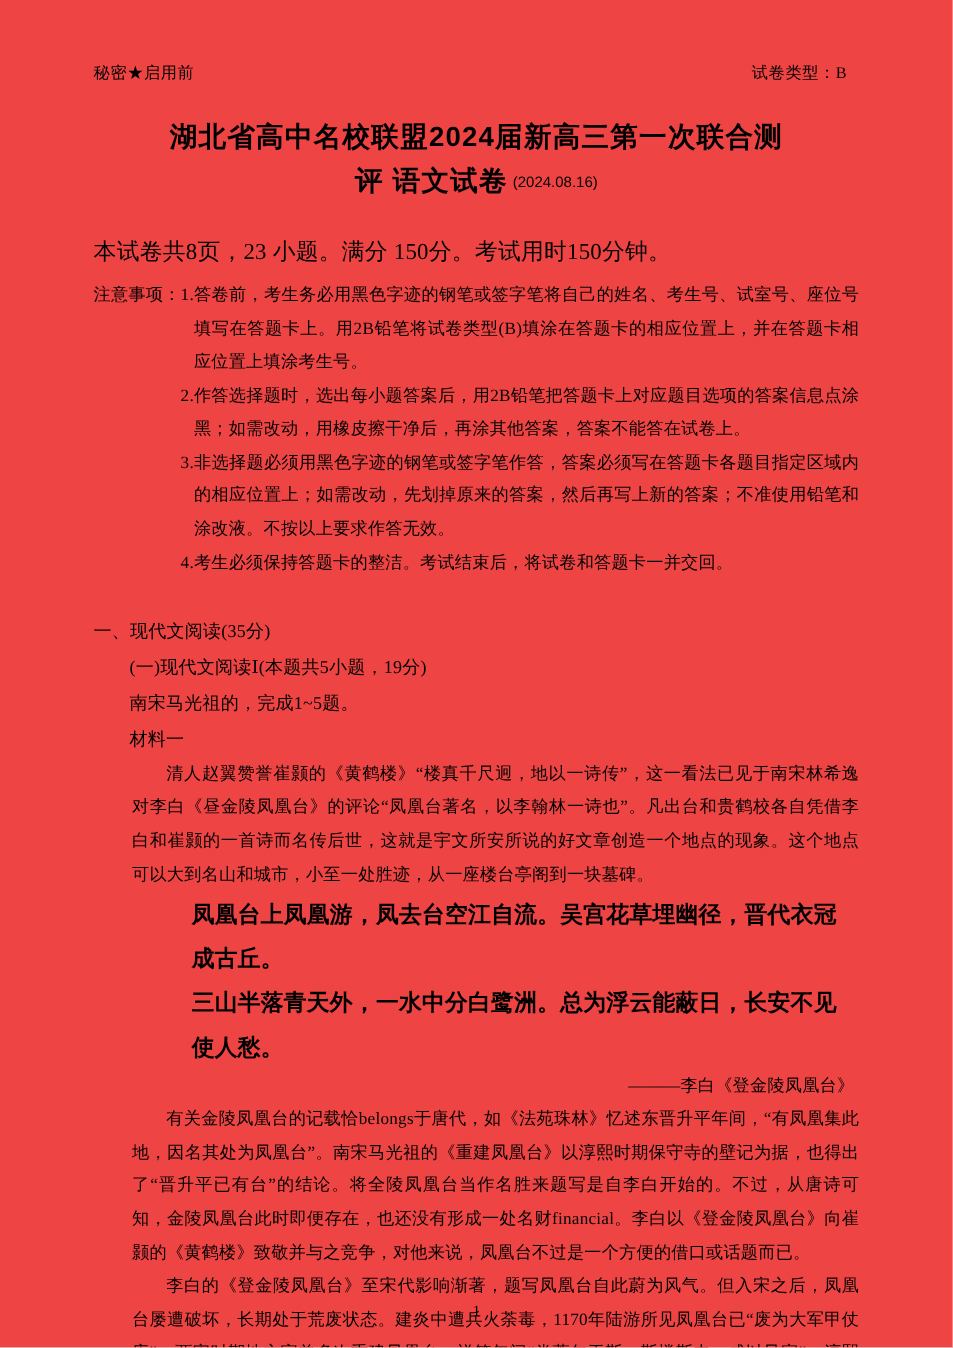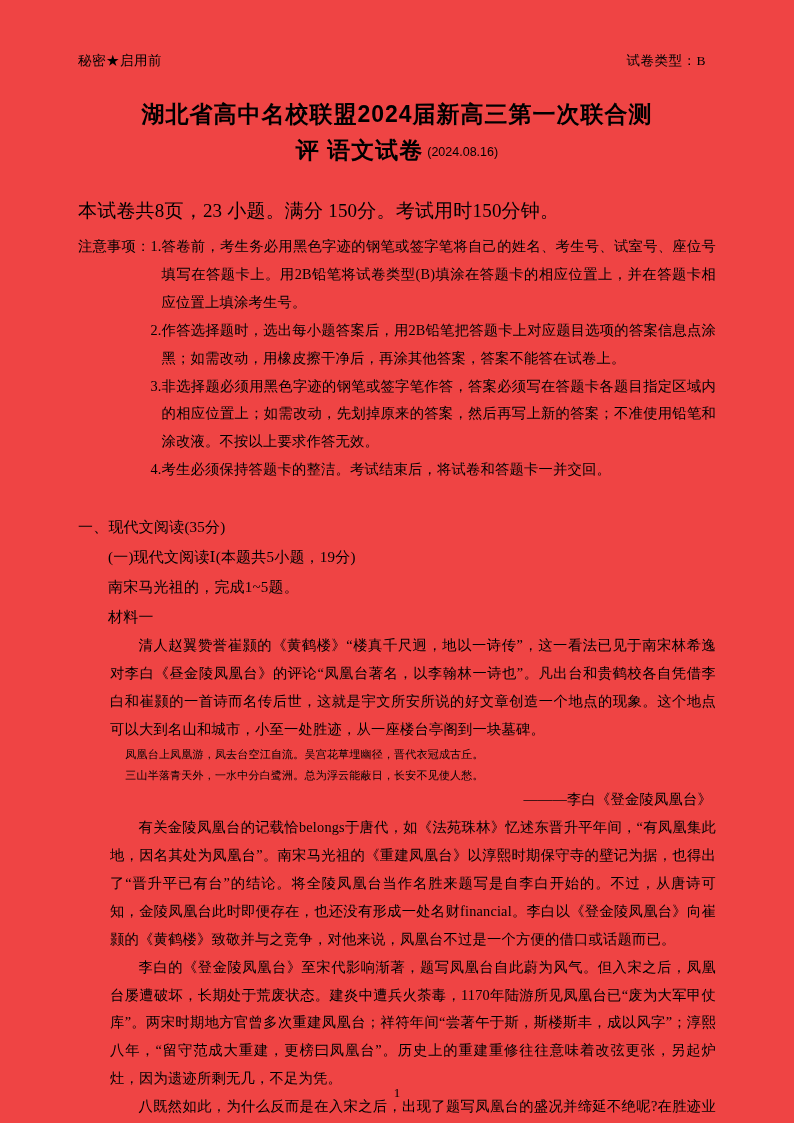--- a/index.html
+++ b/index.html
@@ -97,25 +97,26 @@
   .body-p {
     font-size: 14.3px;
     line-height: 1.95;
     letter-spacing: 0.2px;
     text-align: justify;
     text-justify: inter-ideograph;
     margin: 0;
   }
   .body-p.ind { text-indent: 2em; margin-left: 32px; }
   .poem {
-    font-size: 11px;
+    font-size: 19px;
     line-height: 1.95;
     letter-spacing: 0.2px;
     margin: 0;
     padding-left: 4.3em;
+    font-weight: bold;
   }
   .attrib {
     font-size: 14.3px;
     line-height: 1.95;
     letter-spacing: 0.2px;
     text-align: right;
     margin: 0;
     padding-right: 4px;
   }
   .page-number {

